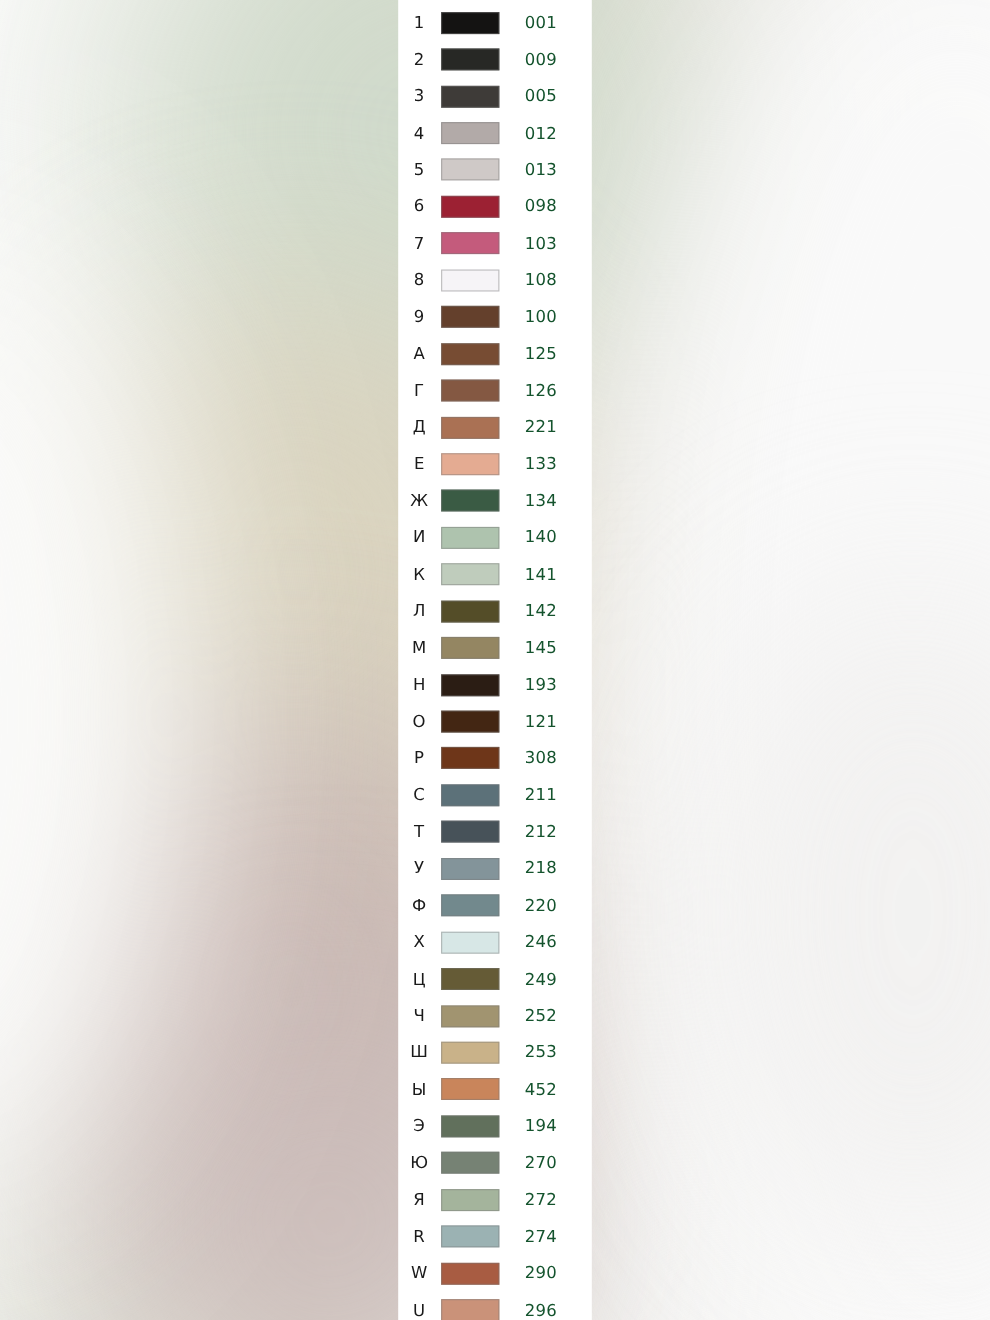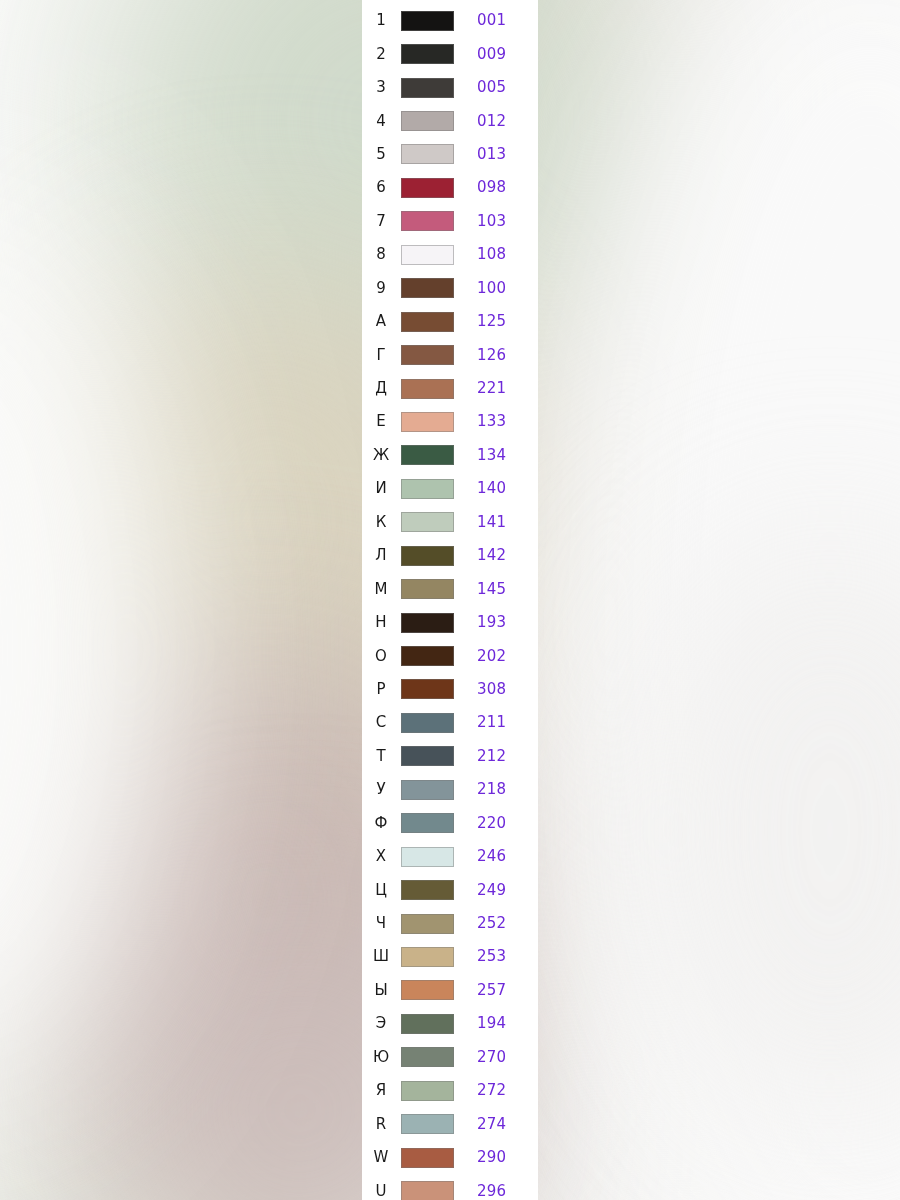--- a/index.html
+++ b/index.html
@@ -121,21 +121,21 @@
     height: 20px;
     flex: 0 0 53px;
     margin: 0 2px 0 1px;
     box-sizing: border-box;
     border: 1px solid rgba(120,120,120,0.45);
   }
   .row-number {
     flex: 1 1 auto;
     padding-left: 21px;
     font-size: 15px;
-    color: #6d28d9;
+    color: #14532d;
     line-height: 1;
     letter-spacing: .2px;
   }
 </style>
 </head>
 <body>
 
 <div id="backdrop">
   <div id="bg-base"></div>
   <div class="blob" id="blob-green"></div>
@@ -240,21 +240,21 @@
         <span class="row-number">145</span>
       </div>
       <div class="legend-row">
         <span class="row-code">Н</span>
         <span class="row-swatch" style="background-color: rgb(43, 29, 20); border-color: rgba(120, 120, 120, 0.45);"></span>
         <span class="row-number">193</span>
       </div>
       <div class="legend-row">
         <span class="row-code">О</span>
         <span class="row-swatch" style="background-color: rgb(67, 38, 19); border-color: rgba(120, 120, 120, 0.45);"></span>
-        <span class="row-number">202</span>
+        <span class="row-number">121</span>
       </div>
       <div class="legend-row">
         <span class="row-code">Р</span>
         <span class="row-swatch" style="background-color: rgb(110, 54, 25); border-color: rgba(120, 120, 120, 0.45);"></span>
         <span class="row-number">308</span>
       </div>
       <div class="legend-row">
         <span class="row-code">С</span>
         <span class="row-swatch" style="background-color: rgb(92, 113, 121); border-color: rgba(120, 120, 120, 0.45);"></span>
         <span class="row-number">211</span>
@@ -290,21 +290,21 @@
         <span class="row-number">252</span>
       </div>
       <div class="legend-row">
         <span class="row-code">Ш</span>
         <span class="row-swatch" style="background-color: rgb(201, 178, 137); border-color: rgba(120, 120, 120, 0.45);"></span>
         <span class="row-number">253</span>
       </div>
       <div class="legend-row">
         <span class="row-code">Ы</span>
         <span class="row-swatch" style="background-color: rgb(201, 133, 91); border-color: rgba(120, 120, 120, 0.45);"></span>
-        <span class="row-number">257</span>
+        <span class="row-number">452</span>
       </div>
       <div class="legend-row">
         <span class="row-code">Э</span>
         <span class="row-swatch" style="background-color: rgb(97, 112, 92); border-color: rgba(120, 120, 120, 0.45);"></span>
         <span class="row-number">194</span>
       </div>
       <div class="legend-row">
         <span class="row-code">Ю</span>
         <span class="row-swatch" style="background-color: rgb(118, 130, 116); border-color: rgba(120, 120, 120, 0.45);"></span>
         <span class="row-number">270</span>

